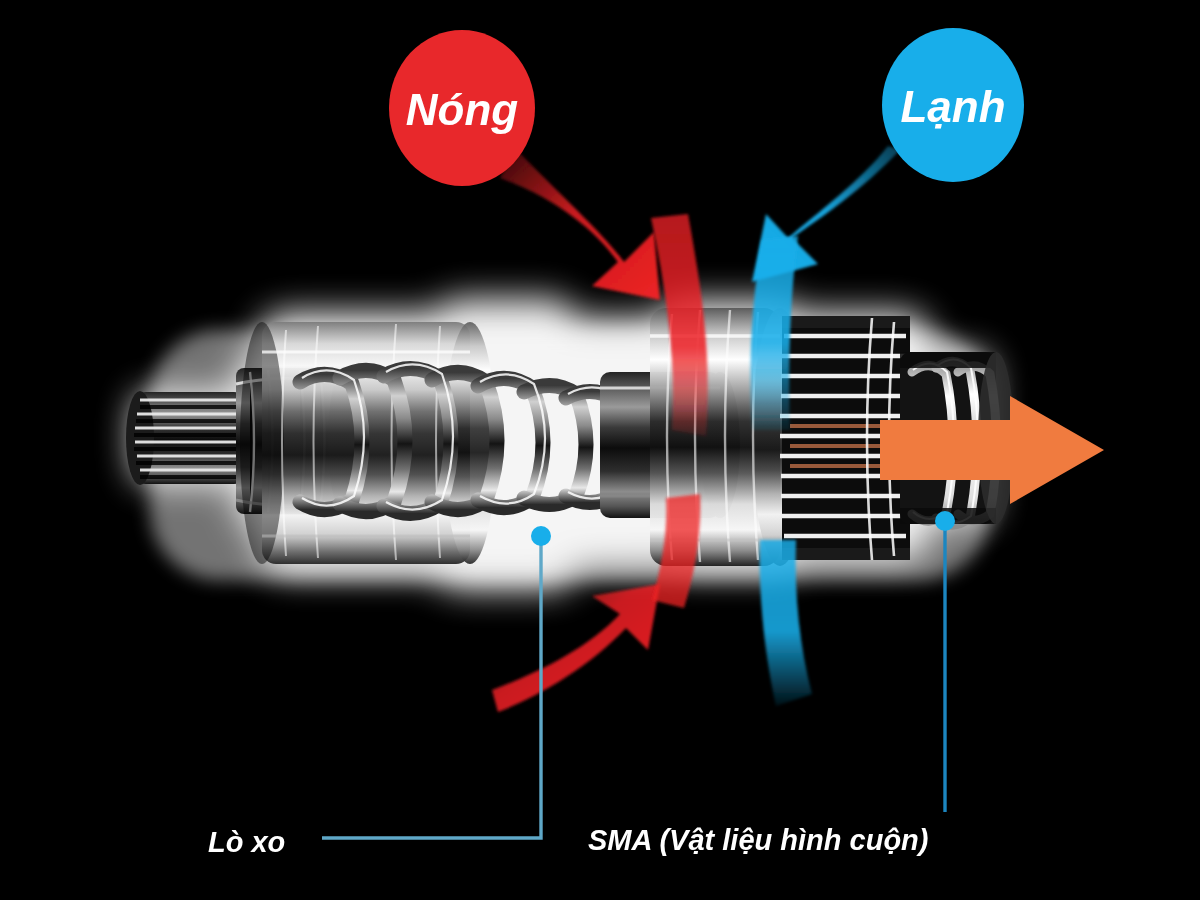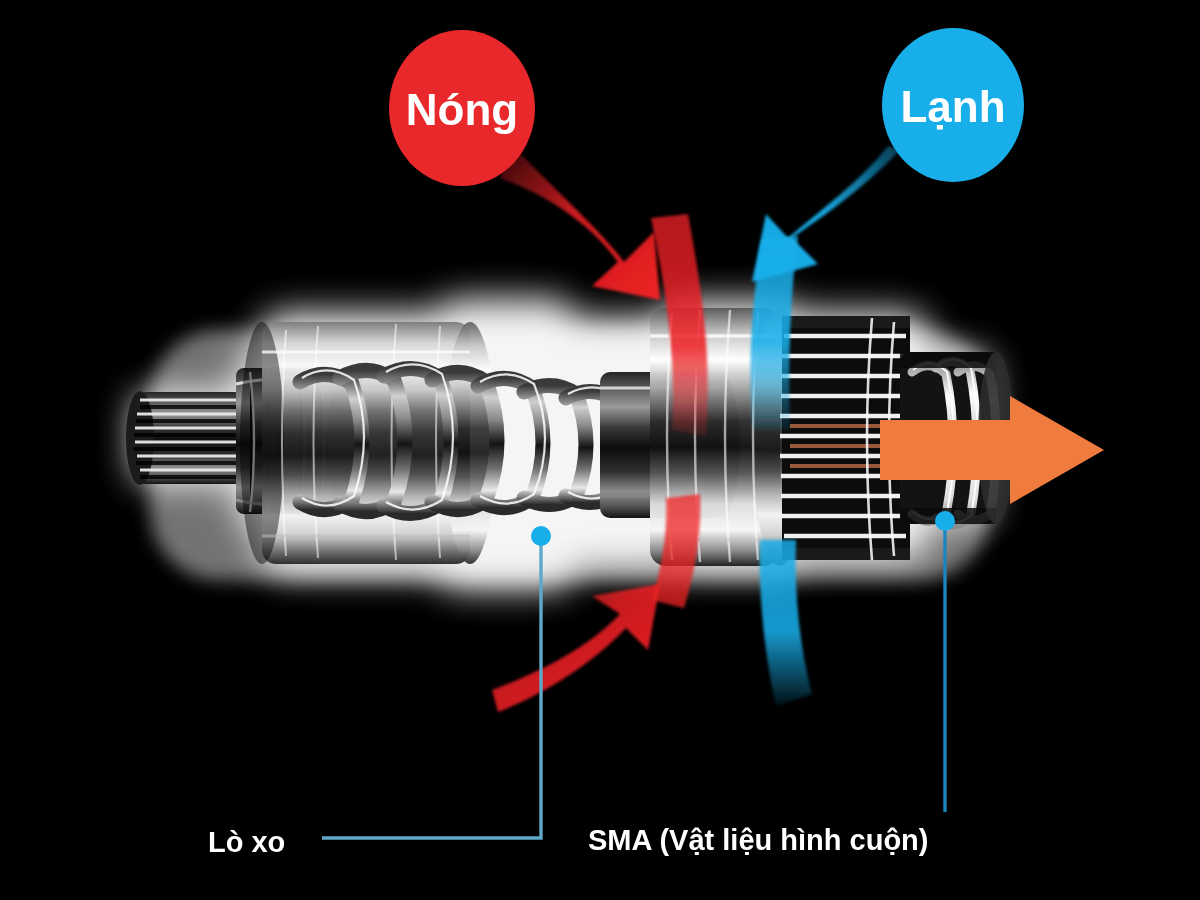--- a/index.html
+++ b/index.html
@@ -1,19 +1,19 @@
 <!DOCTYPE html>
 <html><head>
 <meta charset="utf-8">
 <title>Thermostatic Cartridge Diagram</title>
 <style>
   html,body{margin:0;padding:0;background:#000;}
   body{width:1200px;height:900px;overflow:hidden;
        font-family:"Liberation Sans","DejaVu Sans",sans-serif;}
-  #stage{position:relative;width:1200px;height:900px;background:#000;}
+  #stage{position:relative;width:1200px;height:900px;background:#000;font-style:italic;}
   #stage svg.layer{position:absolute;left:0;top:0;width:1200px;height:900px;}
   .badge-text{
     font-family:"Liberation Sans","DejaVu Sans",sans-serif;
     font-weight:700;fill:#ffffff;text-anchor:middle;
   }
   .leader-text{
     font-family:"Liberation Sans","DejaVu Sans",sans-serif;
     font-weight:700;fill:#ffffff;
   }
 </style>

